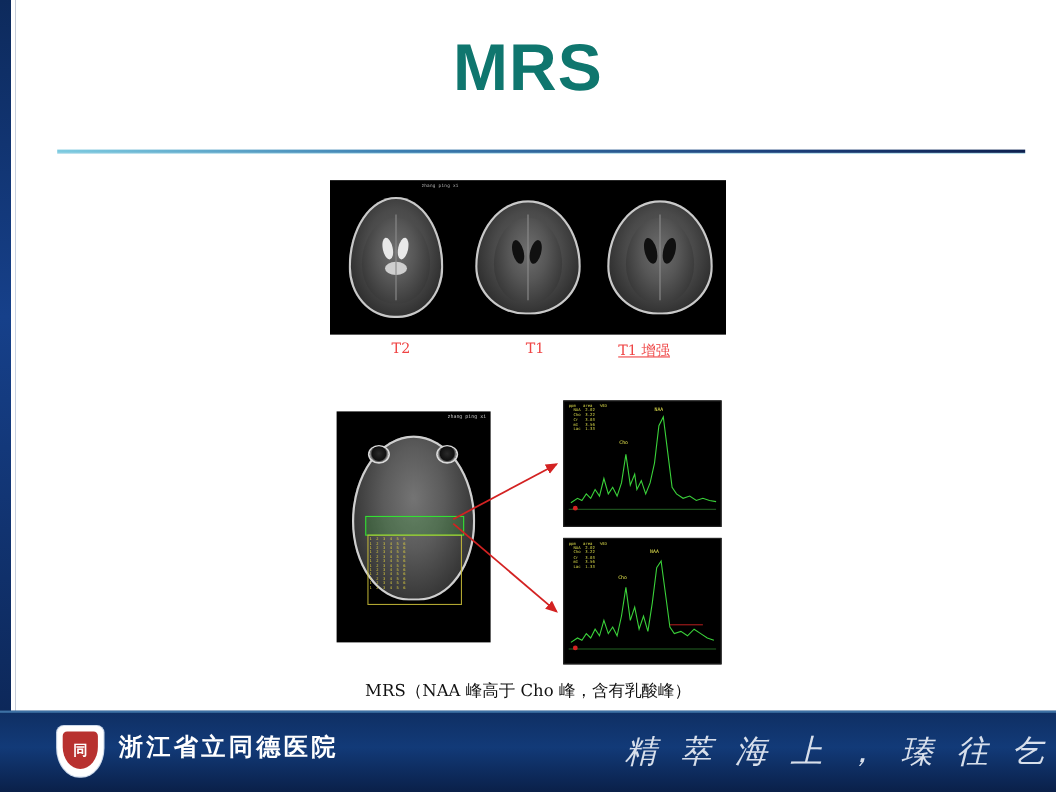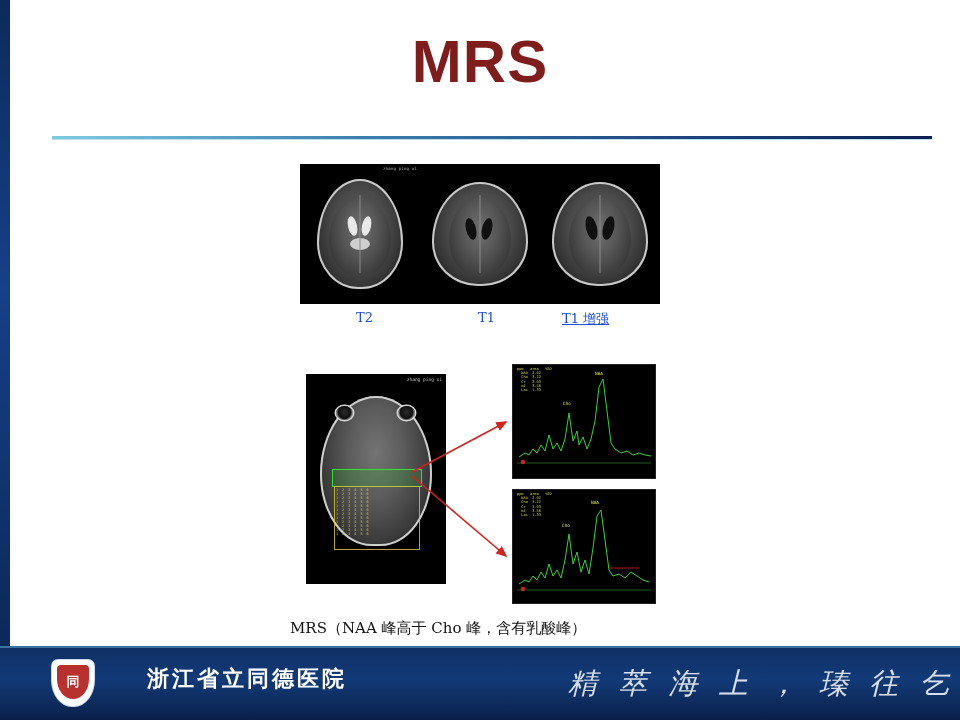--- a/index.html
+++ b/index.html
@@ -38,21 +38,21 @@
   }
   
   .title {
     position: absolute;
     left: 0;
     top: 30px;
     width: 960px;
     text-align: center;
     font-size: 60px;
     font-weight: bold;
-    color: #7f1d1d;
+    color: #0f766e;
     letter-spacing: 1px;
     line-height: 64px;
   }
   .subtitle {
     position: absolute;
     left: 0;
     top: 103px;
     width: 960px;
     text-align: center;
     font-size: 21px;
@@ -151,21 +151,21 @@
   .labels-row {
     position: absolute;
     left: 0;
     top: 146px;
     width: 360px;
     height: 20px;
   }
   .labels-row span {
     position: absolute;
     font-size: 13px;
-    color: #1d4ed8;
+    color: #ef4444;
     font-family: "DejaVu Serif", serif;
   }
   .lbl-t2 { left: 56px; }
   .lbl-t1 { left: 178px; }
   .lbl-t1c { left: 262px; text-decoration: underline; }
 
   
   .lower {
     position: absolute;
     left: 0;
@@ -253,20 +253,21 @@
     left: 0; top: 0;
     width: 360px; height: 250px;
     pointer-events: none;
   }
 
   .caption {
     position: absolute;
     left: -10px;
     top: 455px;
     width: 380px;
+    text-align: center;
     font-size: 15px;
     color: #111;
     font-family: "DejaVu Serif", serif;
   }
 
   
   .footer {
     position: absolute;
     left: 0;
     bottom: 0;
@@ -312,21 +313,20 @@
   }
   .hosp-cn {
     position: absolute;
     left: 108px;
     top: 18px;
     font-size: 22px;
     font-weight: bold;
     color: #ffffff;
     letter-spacing: 3px;
     font-family: "DejaVu Sans", sans-serif;
-    margin-left: 39px;
   }
   .hosp-en {
     position: absolute;
     left: 108px;
     top: 46px;
     font-size: 13.5px;
     color: #ffffff;
     letter-spacing: .6px;
     font-family: "Liberation Sans", sans-serif;
   }

